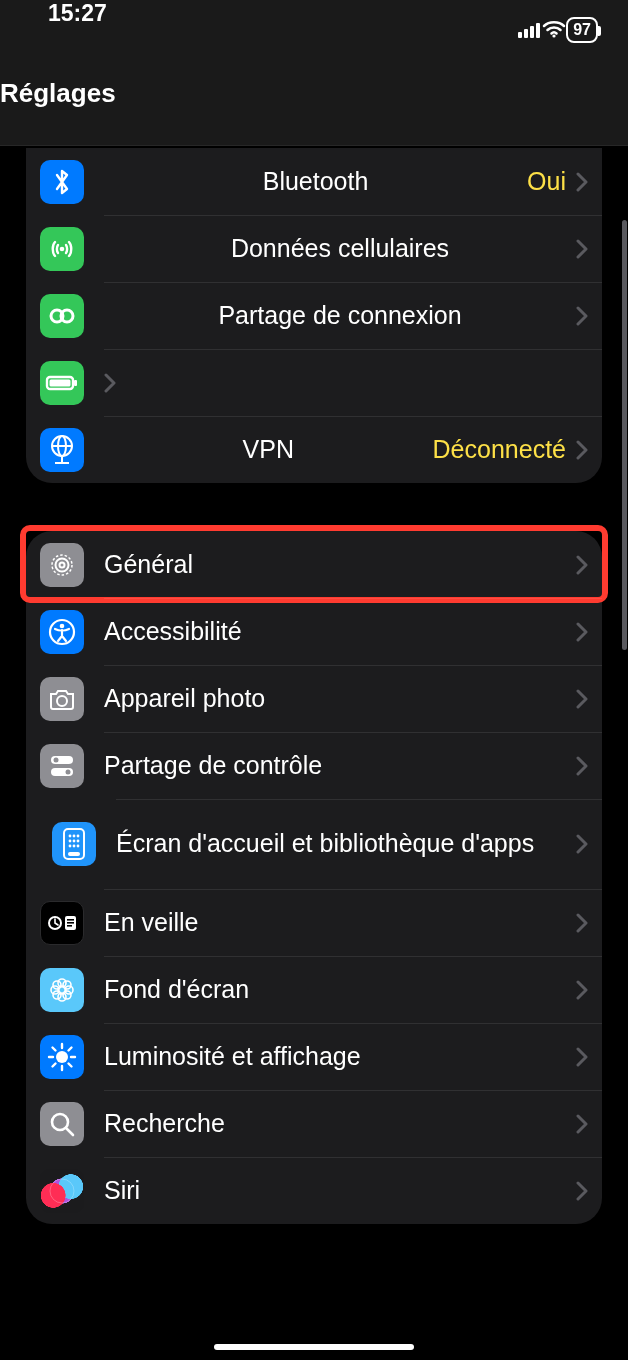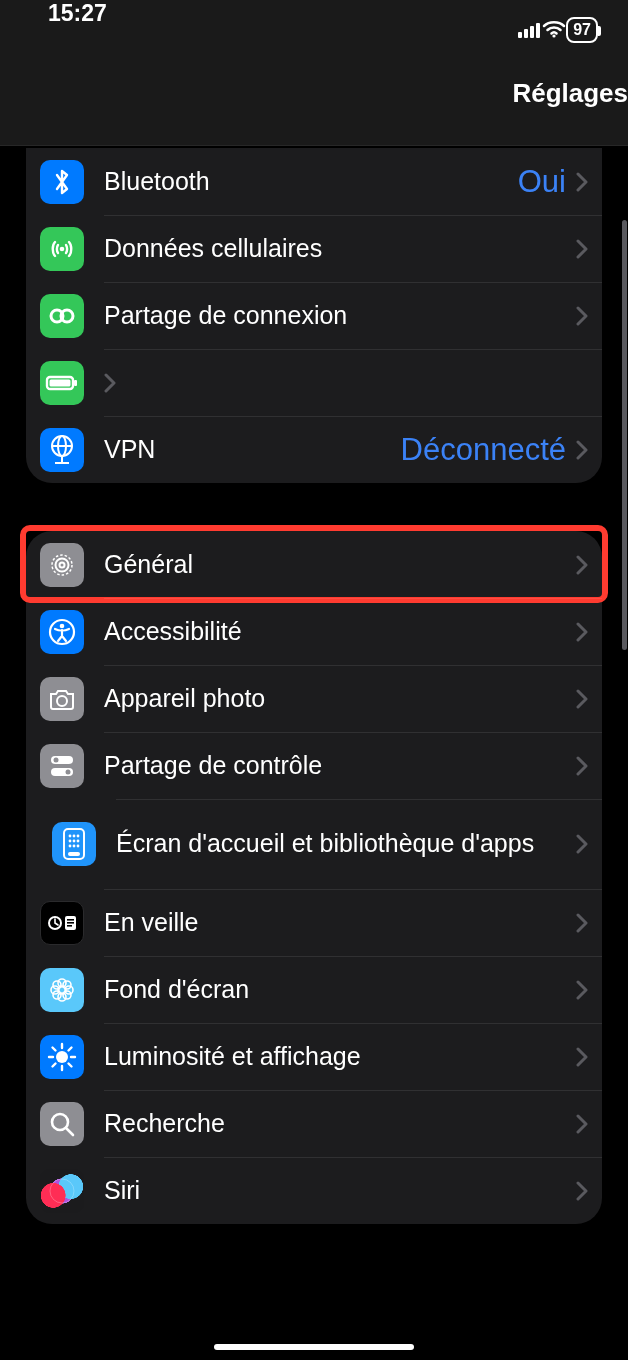--- a/index.html
+++ b/index.html
@@ -30,21 +30,21 @@
     position:relative;
   }
   .battery-box::after{
     content:""; position:absolute; right:-5px; top:7px;
     width:3px; height:10px; background:#fff; border-radius:0 2px 2px 0;
   }
   
   .header {
     height: 86px;
     background: rgba(30,30,30,0.85);
-    display:flex; align-items:flex-start; justify-content:flex-end;
+    display:flex; align-items:flex-start; justify-content:flex-start;
     padding-top: 18px;
     border-bottom: 1px solid rgba(255,255,255,0.06);
   }
   .header-title { font-size: 26px; font-weight: 600; }
   
   .content { padding: 0 26px 0 26px; }
   .group {
     background:#1c1c1e;
     border-radius: 26px;
     overflow: visible;
@@ -66,21 +66,21 @@
   }
   .row-multiline { min-height: 90px; margin-left: 12px; }
   .icon-box {
     width: 44px; height: 44px; border-radius: 10px;
     flex: 0 0 44px;
     display:flex; align-items:center; justify-content:center;
     margin-right: 20px;
     color:#fff;
   }
   .row-label { font-size: 25px; color:#fff; line-height:1.25; flex:1 1 auto; }
-  .row-value { font-size: 31px; color:#3b82f6; margin-right: 10px; }
+  .row-value { font-size: 25px; color:#fde047; margin-right: 10px; }
   .chevron { color:#5a5a5f; flex: 0 0 auto; }
   .chevron svg { display:block; }
   
   .bg-blue   { background:#007aff; }
   .bg-green  { background:#34c759; }
   .bg-gray   { background:#8e8e93; }
   .bg-black  { background:#000; }
   .bg-cyan   { background:#5ac8fa; }
   .bg-blue2  { background:#2094fa; }
   .bg-siri   { background: radial-gradient(circle at 30% 60%, #ff2d55 0 30%, transparent 31%),
@@ -145,21 +145,21 @@
     </span>
   </span>
 </div>
 
 <div class="header">
   <span class="header-title">Réglages</span>
 </div>
 
 <div class="content">
 
-  <div class="group" style="margin-top:2px; border-top-left-radius:0; border-top-right-radius:0;">
+  <div class="group" style="margin-top:2px; border-top-left-radius:0; border-top-right-radius:0;text-align:center;">
 
     <div class="row">
       <span class="icon-box bg-blue">
         <svg width="22" height="30" viewBox="0 0 22 30">
             <path d="M6 8 L16 22 L11 26 L11 4 L16 8 L6 22" fill="none" stroke="#fff" stroke-width="2.4" stroke-linejoin="round" stroke-linecap="round"></path>
           </svg>
       </span>
       <span class="row-label">Bluetooth</span>
       <span class="row-value">Oui</span>
       <span class="chevron">

